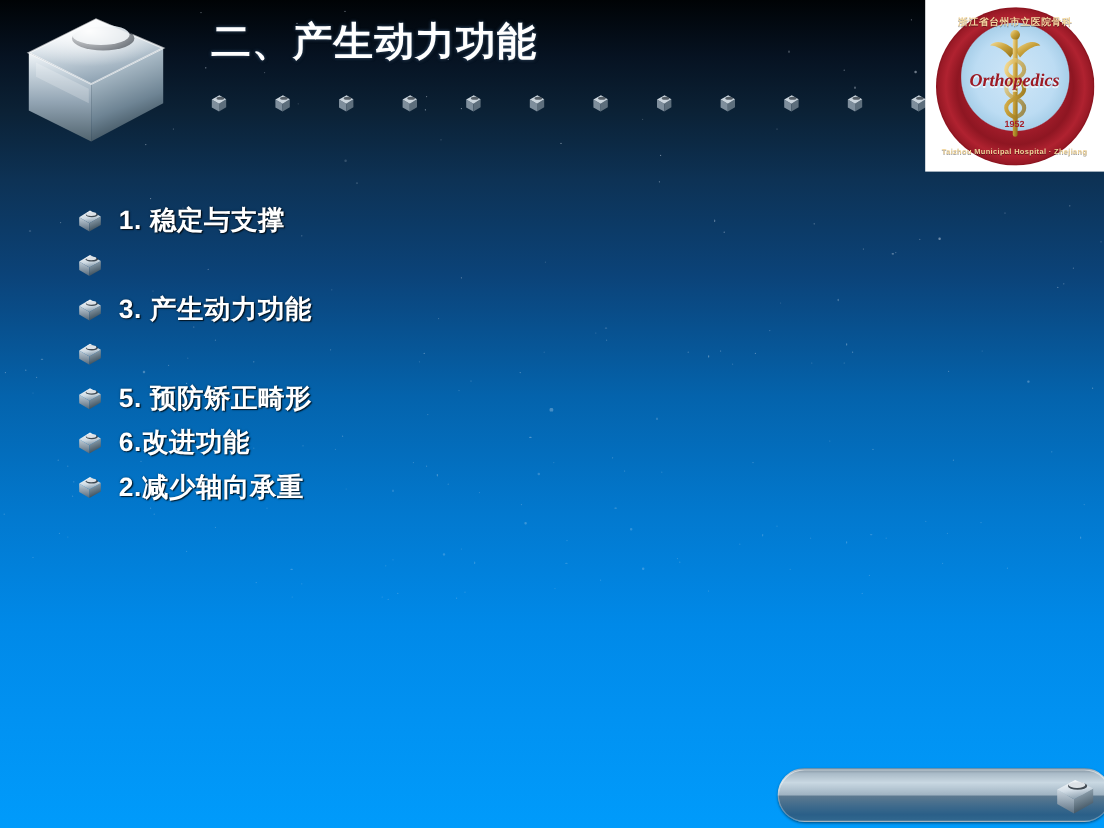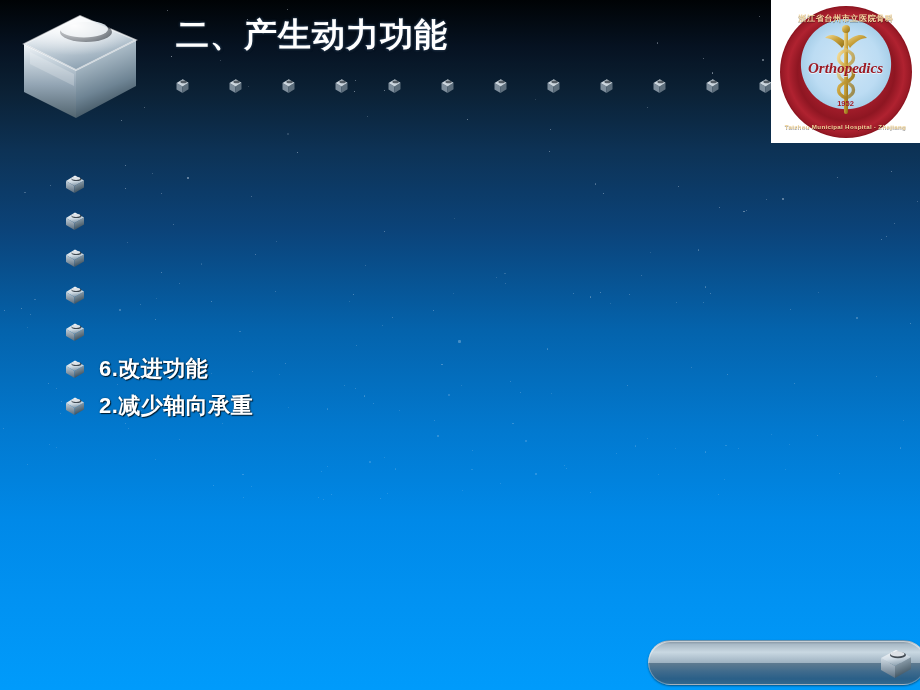--- a/index.html
+++ b/index.html
@@ -550,20 +550,21 @@
       <stop offset="0%" stop-color="#a3b5c2"></stop>
                 <stop offset="100%" stop-color="#374a57"></stop>
     </linearGradient>
   </defs>
   <path d="M2 8 L10.5 13 L10.5 20 L2 15 Z" fill="url(#bL0)"></path>
   <path d="M10.5 13 L20 7.5 L20 14.5 L10.5 20 Z" fill="url(#bR0)"></path>
   <path d="M2 8 L11 2.5 L20 7.5 L10.5 13 Z" fill="url(#bT0)"></path>
   <ellipse cx="12.5" cy="6" rx="5" ry="2" fill="#1c252e" opacity="0.8"></ellipse>
   <ellipse cx="12" cy="5.3" rx="4.3" ry="1.6" fill="#eef3f7" opacity="0.9"></ellipse>
 </svg></span>
+        <span class="bullet-text">1. 稳定与支撑</span>
       </div>
       <div class="bullet-row">
         <span class="bullet-icon">
 <svg viewBox="0 0 22 22" width="22" height="22">
   <defs>
     <linearGradient id="bT1" x1="0" y1="0" x2="0.3" y2="1">
       <stop offset="0%" stop-color="#ffffff"></stop>
                 <stop offset="65%" stop-color="#cdd9e2"></stop>
       <stop offset="100%" stop-color="#8c9fae"></stop>
     </linearGradient>
@@ -600,20 +601,21 @@
       <stop offset="0%" stop-color="#a3b5c2"></stop>
                 <stop offset="100%" stop-color="#374a57"></stop>
     </linearGradient>
   </defs>
   <path d="M2 8 L10.5 13 L10.5 20 L2 15 Z" fill="url(#bL2)"></path>
   <path d="M10.5 13 L20 7.5 L20 14.5 L10.5 20 Z" fill="url(#bR2)"></path>
   <path d="M2 8 L11 2.5 L20 7.5 L10.5 13 Z" fill="url(#bT2)"></path>
   <ellipse cx="12.5" cy="6" rx="5" ry="2" fill="#1c252e" opacity="0.8"></ellipse>
   <ellipse cx="12" cy="5.3" rx="4.3" ry="1.6" fill="#eef3f7" opacity="0.9"></ellipse>
 </svg></span>
+        <span class="bullet-text">3. 产生动力功能</span>
       </div>
       <div class="bullet-row">
         <span class="bullet-icon">
 <svg viewBox="0 0 22 22" width="22" height="22">
   <defs>
     <linearGradient id="bT3" x1="0" y1="0" x2="0.3" y2="1">
       <stop offset="0%" stop-color="#ffffff"></stop>
                 <stop offset="65%" stop-color="#cdd9e2"></stop>
       <stop offset="100%" stop-color="#8c9fae"></stop>
     </linearGradient>
@@ -650,20 +652,21 @@
       <stop offset="0%" stop-color="#a3b5c2"></stop>
                 <stop offset="100%" stop-color="#374a57"></stop>
     </linearGradient>
   </defs>
   <path d="M2 8 L10.5 13 L10.5 20 L2 15 Z" fill="url(#bL4)"></path>
   <path d="M10.5 13 L20 7.5 L20 14.5 L10.5 20 Z" fill="url(#bR4)"></path>
   <path d="M2 8 L11 2.5 L20 7.5 L10.5 13 Z" fill="url(#bT4)"></path>
   <ellipse cx="12.5" cy="6" rx="5" ry="2" fill="#1c252e" opacity="0.8"></ellipse>
   <ellipse cx="12" cy="5.3" rx="4.3" ry="1.6" fill="#eef3f7" opacity="0.9"></ellipse>
 </svg></span>
+        <span class="bullet-text">5. 预防矫正畸形</span>
       </div>
       <div class="bullet-row">
         <span class="bullet-icon">
 <svg viewBox="0 0 22 22" width="22" height="22">
   <defs>
     <linearGradient id="bT5" x1="0" y1="0" x2="0.3" y2="1">
       <stop offset="0%" stop-color="#ffffff"></stop>
                 <stop offset="65%" stop-color="#cdd9e2"></stop>
       <stop offset="100%" stop-color="#8c9fae"></stop>
     </linearGradient>

